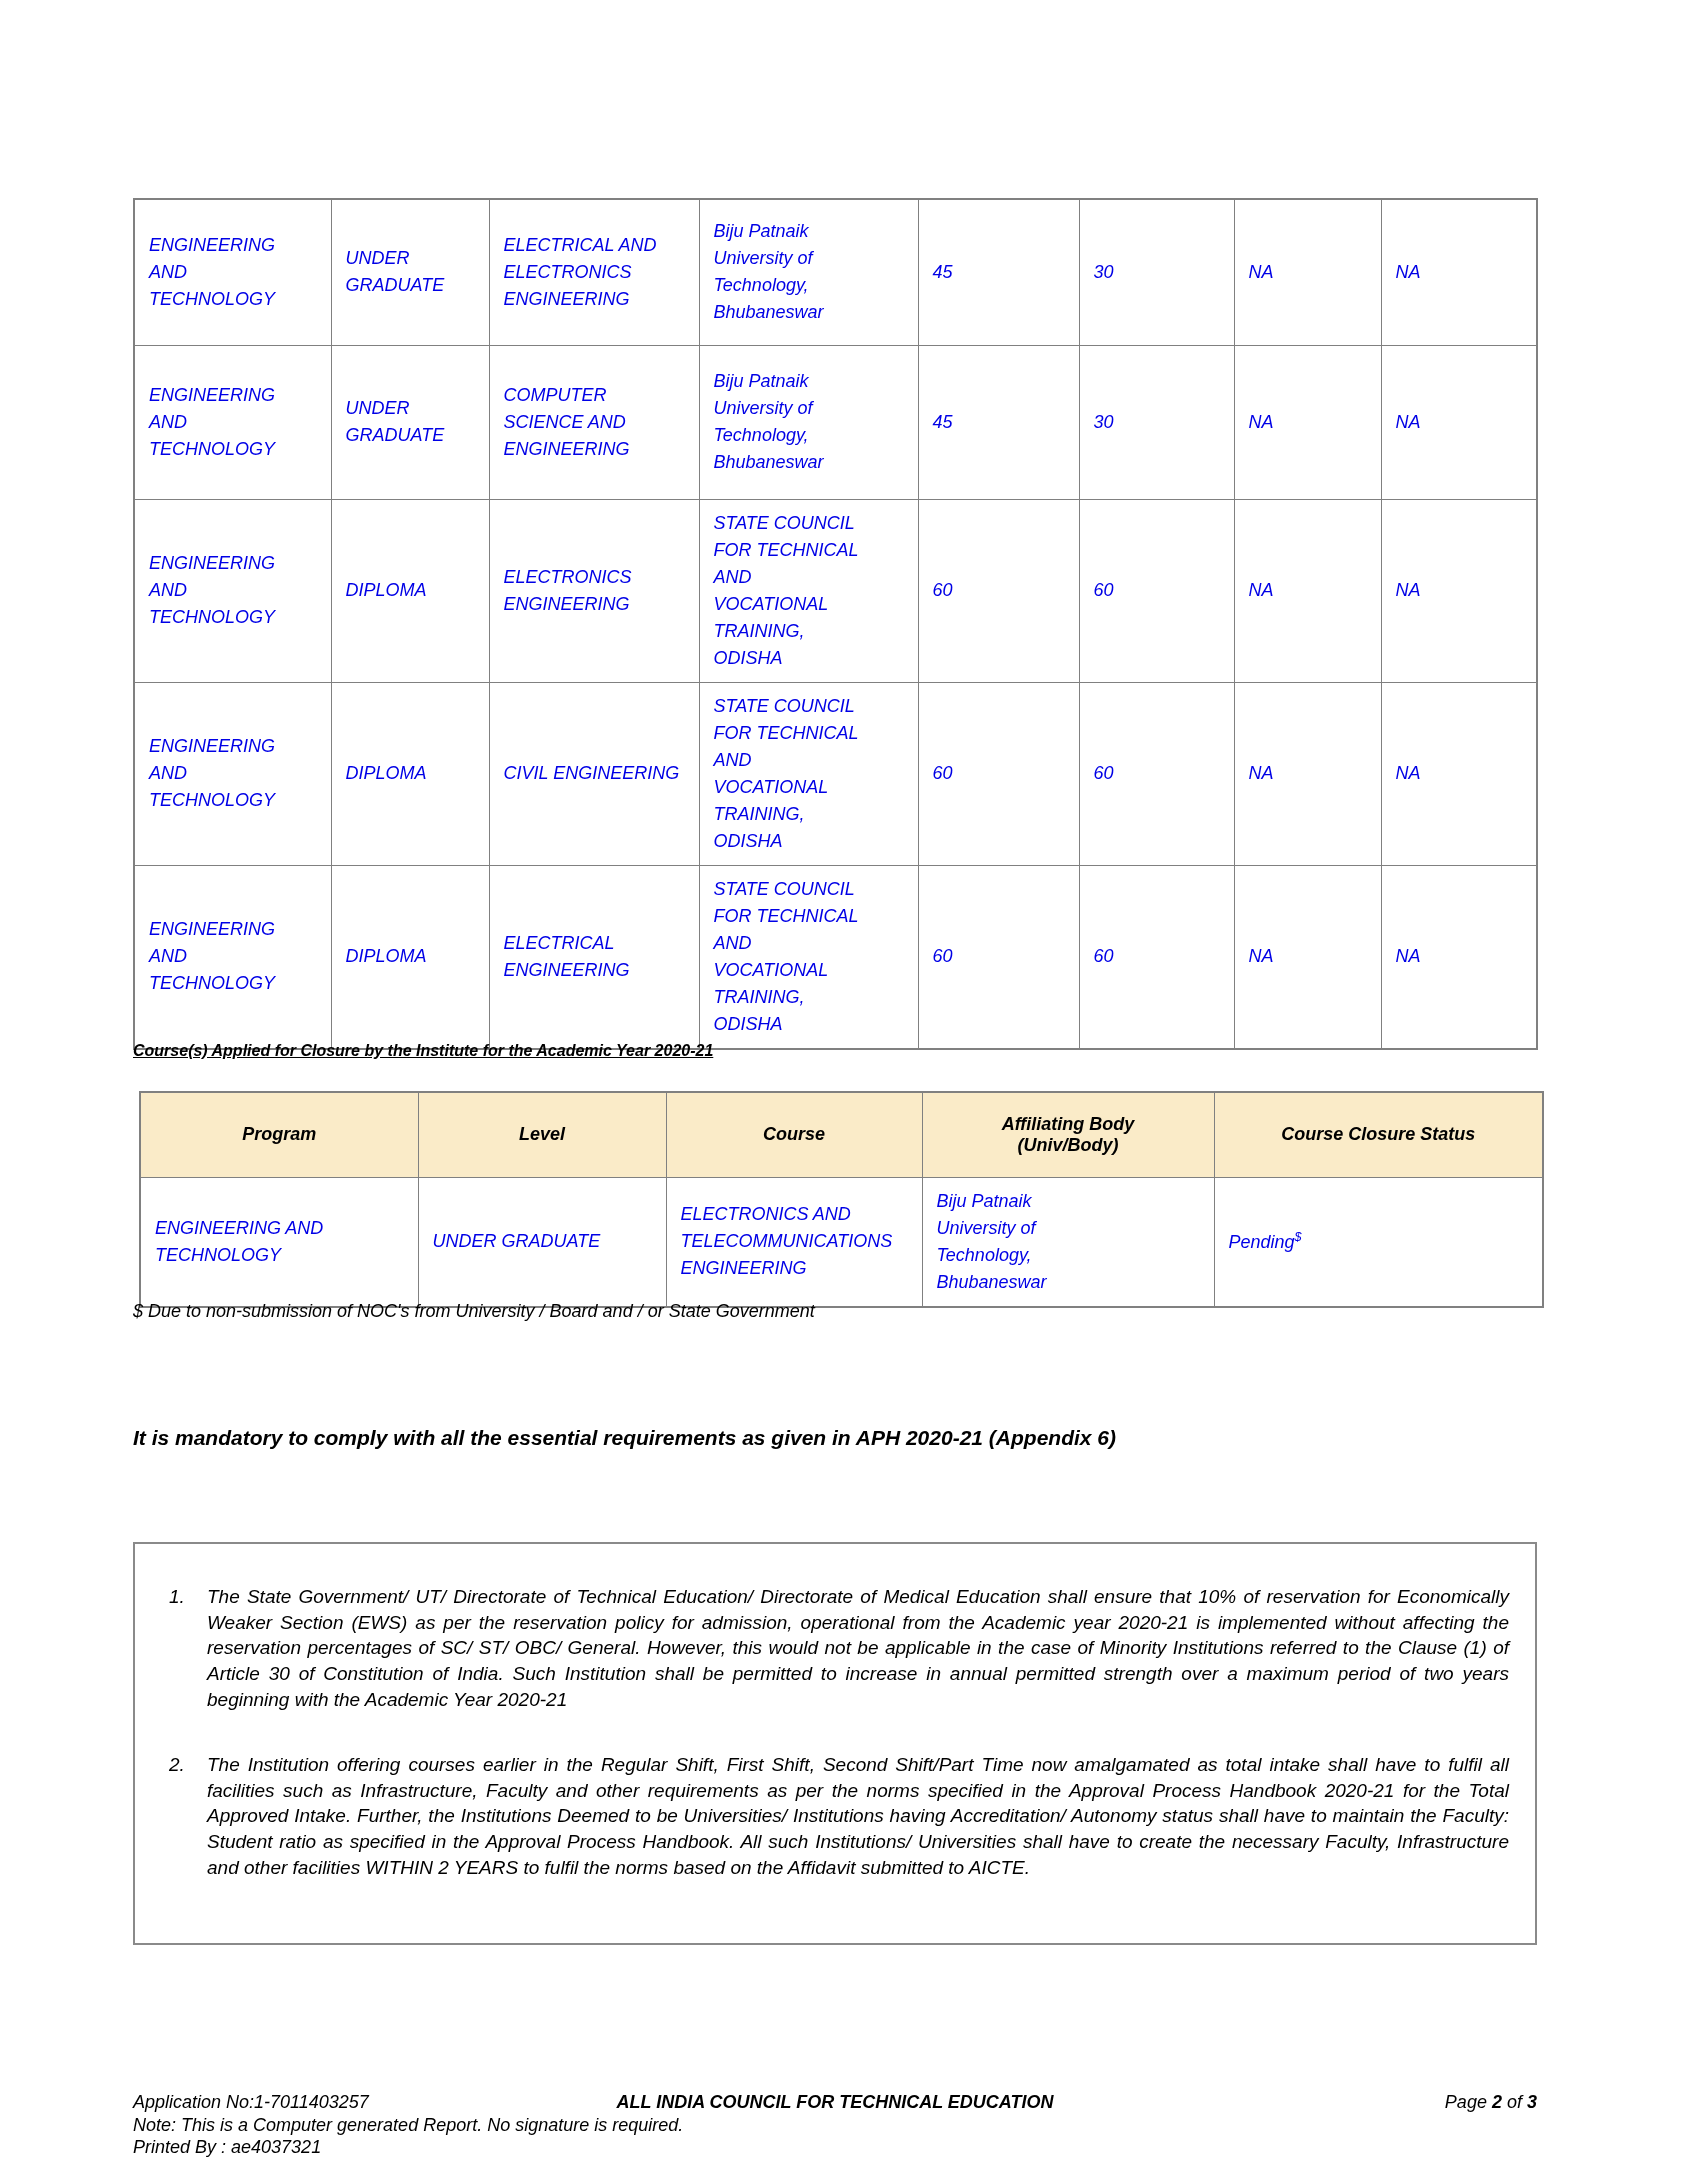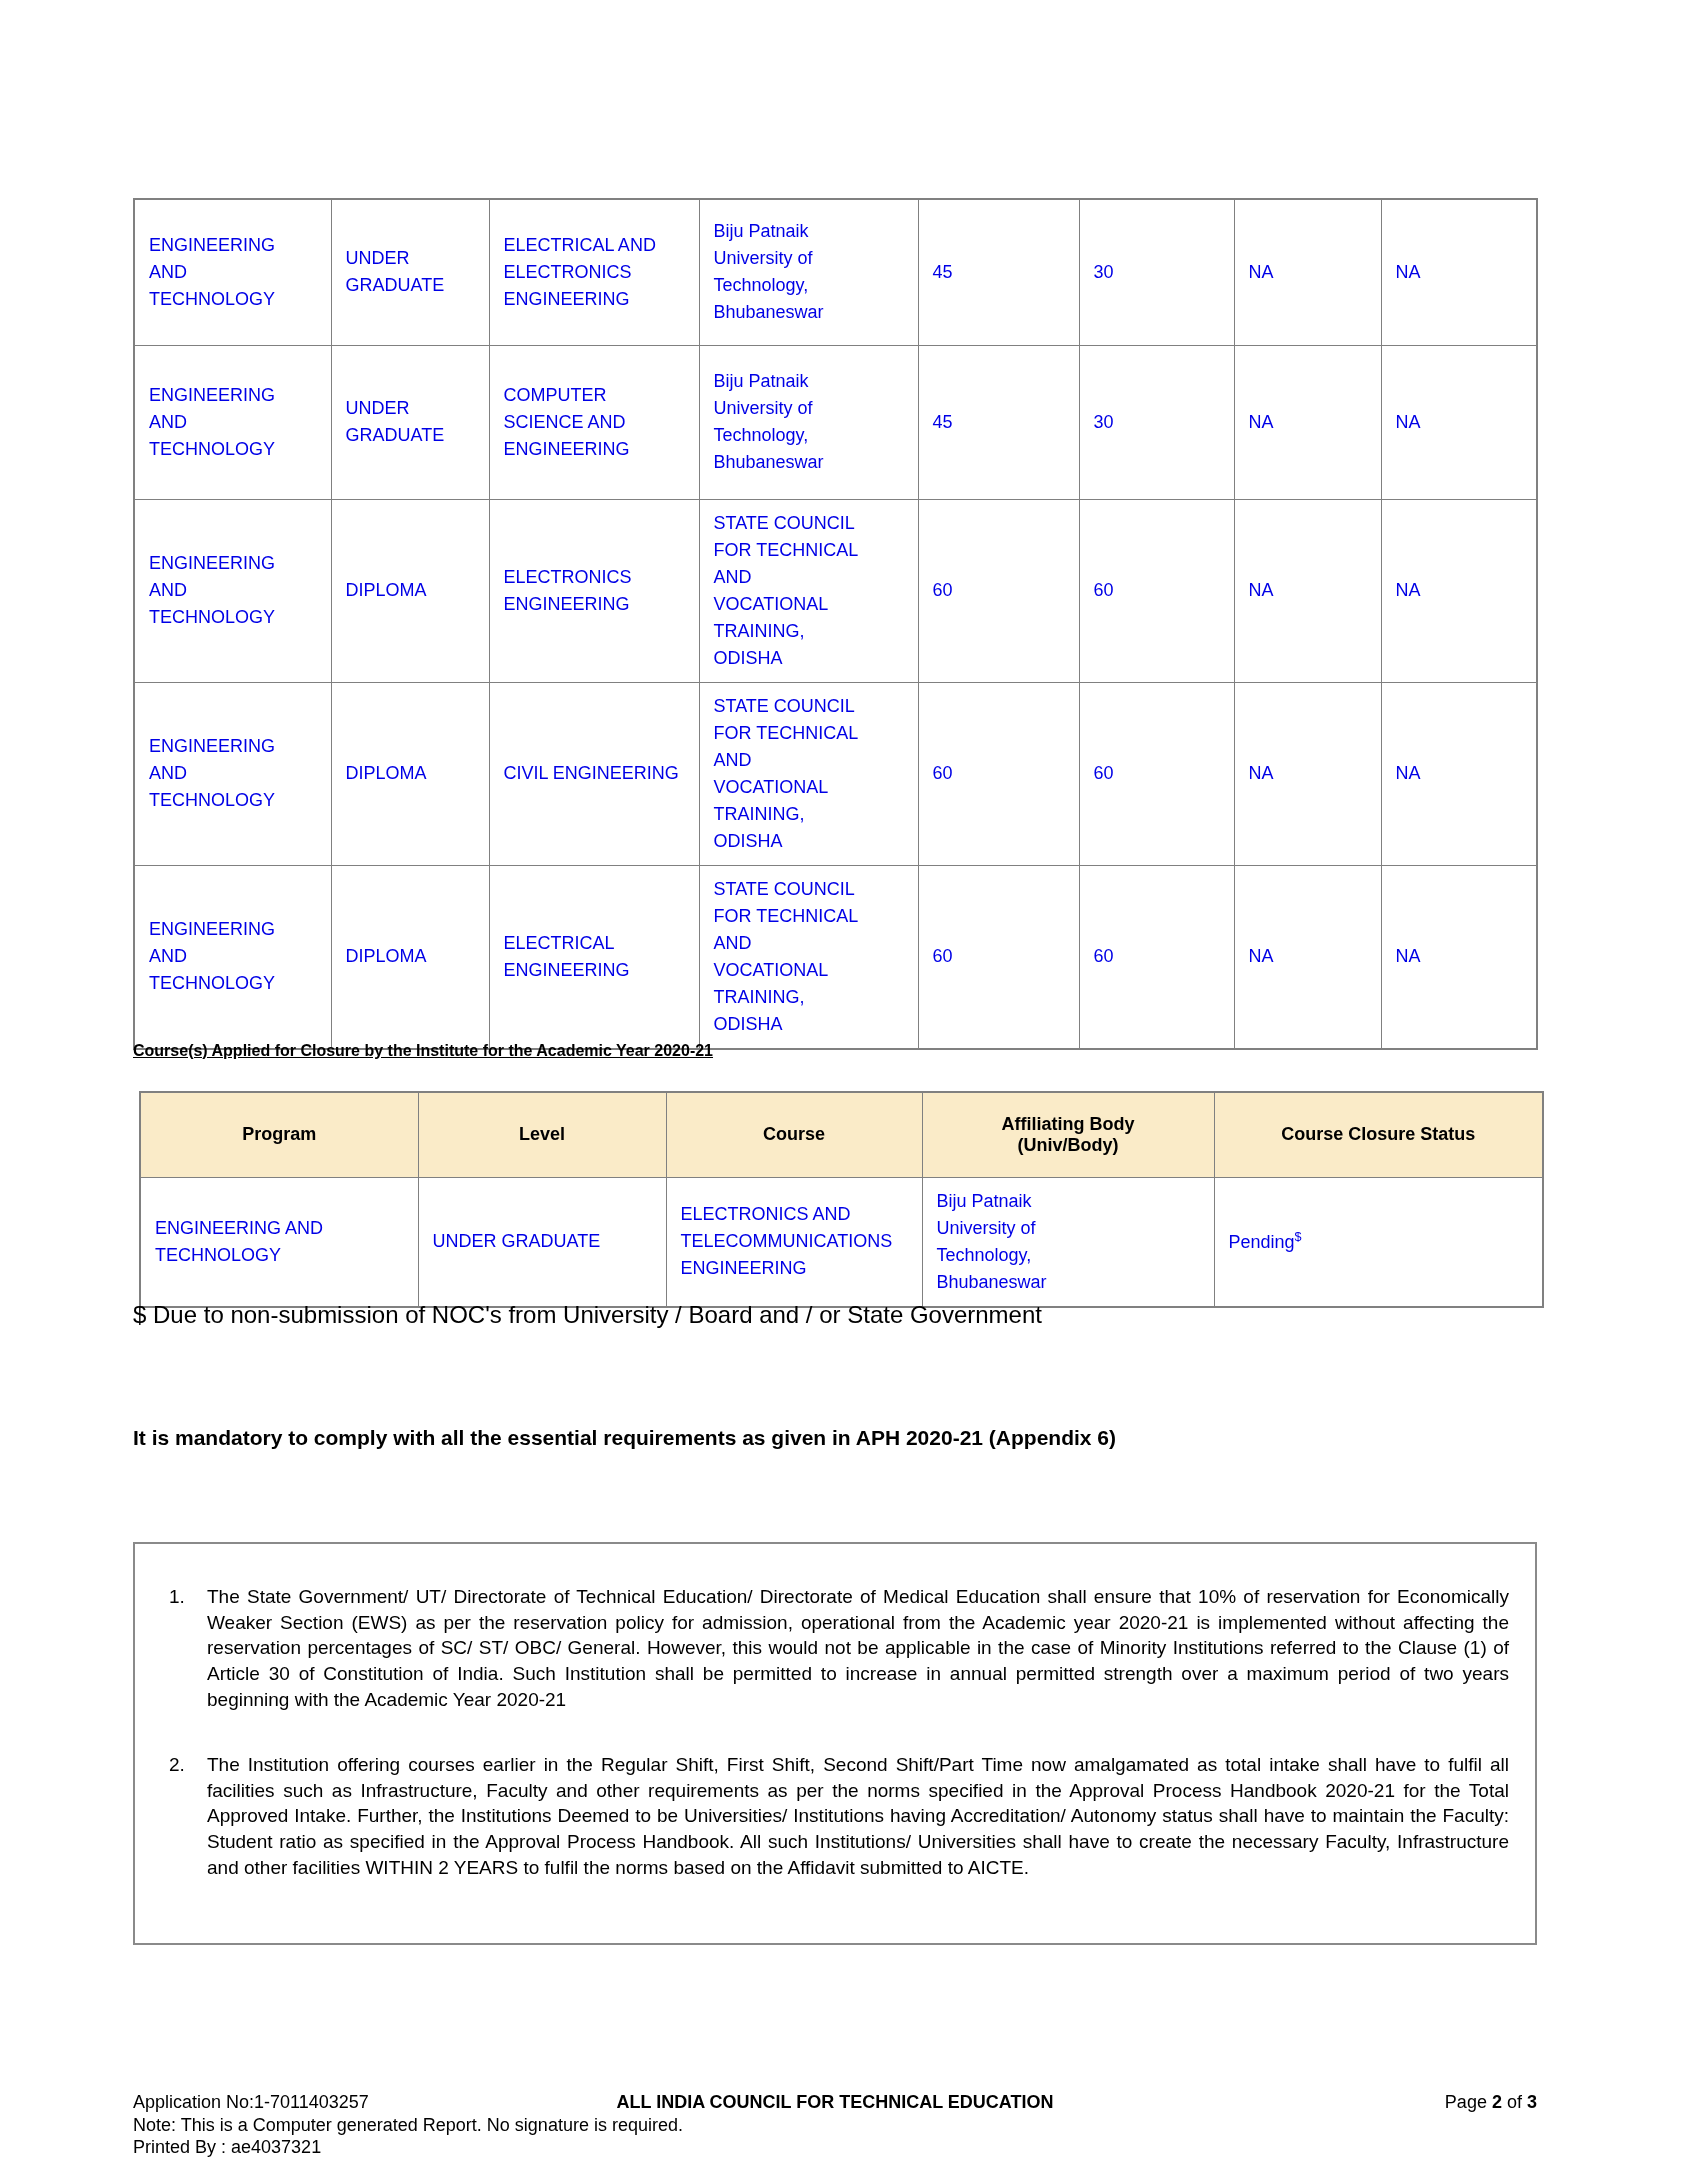--- a/index.html
+++ b/index.html
@@ -9,21 +9,21 @@
     --beige:#faebc8;
     --white:#ffffff;
   }
   *{box-sizing:border-box;}
   html,body{margin:0;padding:0;}
   body{
     width:1683px;height:2178px;background:var(--white);
     font-family:"Liberation Sans","DejaVu Sans",sans-serif;
     color:var(--black);
   }
-  .page{position:relative;width:1545px;height:2178px;background:var(--white);overflow:hidden;}
+  .page{position:relative;width:1545px;height:2178px;background:var(--white);overflow:hidden;font-style:italic;}
 
   table{border-collapse:collapse;table-layout:fixed;}
 
   
   .approved-table{
     position:absolute;left:133px;top:198px;width:1404px;
     border:2px solid var(--border);
   }
   .approved-table td{
     border:1px solid var(--border);
@@ -55,21 +55,21 @@
     color:var(--blue);
     font-size:18px;line-height:1.5;
     padding:10px 14px;vertical-align:middle;text-align:left;
     height:123px;overflow:hidden;
   }
   .closure-table td.wrapbreak{overflow-wrap:break-word;word-wrap:break-word;}
   sup{font-size:70%;}
 
   .footnote{
     position:absolute;left:133px;top:1301px;
-    font-size:24px;color:var(--black);
+    font-size:18px;color:var(--black);
   }
 
   .mandatory{
     position:absolute;left:133px;top:1426px;width:1404px;
     font-size:21px;font-weight:bold;color:var(--black);
   }
 
   
   .instructions{
     position:absolute;left:133px;top:1542px;width:1404px;height:403px;

